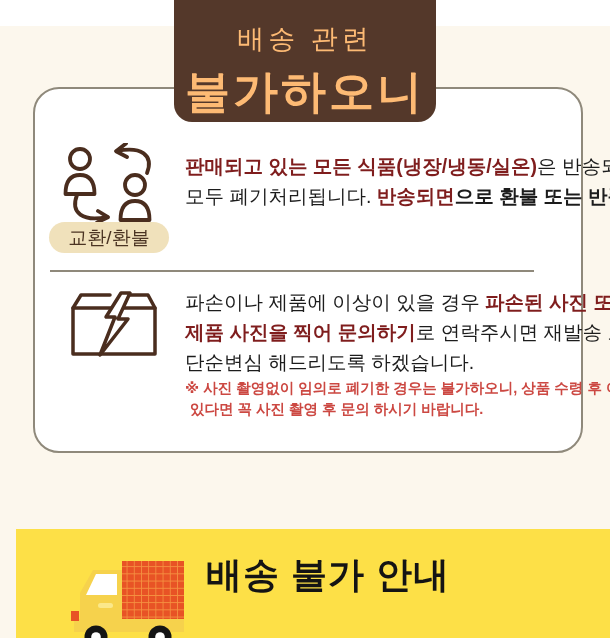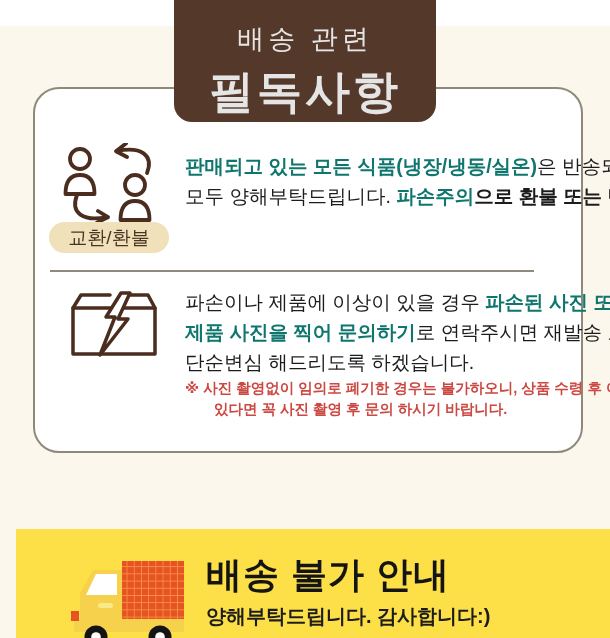--- a/index.html
+++ b/index.html
@@ -7,21 +7,21 @@
     position:relative;width:610px;height:638px;overflow:hidden;
     background:#FCF7ED;
     font-family:"Liberation Sans","DejaVu Sans",sans-serif;
     -webkit-font-smoothing:antialiased;
   }
   .top-strip{position:absolute;left:0;top:0;width:610px;height:26px;background:#FFFFFF;}
   
   .header-box{
     position:absolute;left:174px;top:0;width:262px;height:122px;
     background:#54382A;border-radius:0 0 18px 18px;z-index:3;
-    display:flex;flex-direction:column;align-items:center;color:#e5e5e5;
+    display:flex;flex-direction:column;align-items:center;color:#fdba74;
   }
   .header-sub{margin-top:21px;font-size:27px;font-weight:400;letter-spacing:4px;}
   .header-title{margin-top:5px;font-size:45px;font-weight:800;letter-spacing:3px;}
   
   .card{
     position:absolute;left:33px;top:87px;width:550px;height:366px;box-sizing:border-box;
     background:#FFFFFF;border:2px solid #8F897B;border-radius:26px;z-index:2;
   }
   .divider{position:absolute;left:15px;top:181px;width:484px;height:0;border-top:2px solid #8F897B;}
   .badge{
@@ -30,44 +30,44 @@
     display:flex;align-items:center;justify-content:center;
   }
   .badge1{top:133px;text-align:right;}
   .badge2{top:274px;}
   .icon1{position:absolute;left:20px;top:54px;}
   .icon2{position:absolute;left:30px;top:202px;}
   .body-text{position:absolute;font-size:19.5px;line-height:30px;color:#1C1C1C;}
   .text1{left:150px;top:62px;width:405px;}
   .text2{left:150px;top:198px;width:405px;}
   .tline{white-space:nowrap;}
-  .rb{color:#0f766e;font-weight:700;text-align:center;}
+  .rb{color:#7f1d1d;font-weight:700;text-align:center;}
   .b{font-weight:700;}
   .note{
     position:absolute;left:150px;top:289px;width:405px;
     font-size:14.5px;line-height:21px;font-weight:700;color:#CC4842;
   }
-  .note-l2{margin-left:29px;}
+  .note-l2{margin-left:5px;}
   
   .band{position:absolute;left:16px;top:493px;width:610px;height:145px;background:#fde047;margin-top:36px;}
   .truck{position:absolute;left:53px;top:30px;}
   .band-text{position:absolute;left:190px;top:22px;}
   .band-title{font-size:36px;font-weight:800;color:#141414;letter-spacing:1px;}
   .band-red{margin-top:10px;font-size:20px;font-weight:700;color:#E8261D;white-space:nowrap;}
   .band-black{margin-top:3px;font-size:20px;font-weight:700;color:#1C1C1C;white-space:nowrap;}
 </style>
 </head>
 <body>
 
 <div class="page">
   <div class="top-strip"></div>
 
   <div class="header-box">
     <div class="header-sub">배송 관련</div>
-    <div class="header-title">필독사항</div>
+    <div class="header-title">불가하오니</div>
   </div>
 
   <div class="card">
 
     <svg class="icon1" width="114" height="80" viewBox="0 0 114 80" fill="none">
       <g stroke="#4A2D1E" stroke-width="3.8" stroke-linecap="round" stroke-linejoin="round" fill="none">
         <circle cx="25" cy="16" r="10"></circle>
         <path d="M10.5 51 q0 -19 14.5 -19 q14.5 0 14.5 19 z"></path>
         <circle cx="80" cy="42" r="10"></circle>
         <path d="M65.5 77 q0 -19 14.5 -19 q14.5 0 14.5 19 z"></path>
@@ -75,21 +75,21 @@
         <path d="M71 0.5 L61 8.2 L72 14"></path>
         <path d="M22 52 C15 70 28 79 52 74"></path>
         <path d="M43 68 L53 74.2 L42 79.5"></path>
       </g>
     </svg>
     <div class="badge badge1">
       <span>교환/환불</span>
     </div>
     <div class="body-text text1">
       <div class="tline"><span class="rb">판매되고 있는 모든 식품(냉장/냉동/실온)</span><span>은 반송되면</span></div>
-      <div class="tline"><span>모두 양해부탁드립니다. </span><span class="rb">파손주의</span><span class="b">으로 환불 또는 반품이</span></div>
+      <div class="tline"><span>모두 폐기처리됩니다. </span><span class="rb">반송되면</span><span class="b">으로 환불 또는 반품이</span></div>
     </div>
 
     <div class="divider"></div>
 
     <svg class="icon2" width="98" height="70" viewBox="0 0 96 70" fill="none">
       <g stroke="#4A2D1E" stroke-width="3.5" stroke-linecap="round" stroke-linejoin="round">
         <path d="M7 17 L15 4 L44 4" fill="none"></path>
         <path d="M56 4 L82 4 L89 17" fill="none"></path>
         <rect x="7" y="17" width="82" height="46" fill="#FFFFFF"></rect>
         <polygon points="55,2 40,26 49,26 34,64 62,28 52,28 64,2" fill="#FFFFFF"></polygon>
@@ -120,16 +120,15 @@
       <polygon points="17,36 27,15 48,15 48,36" fill="#FFFFFF"></polygon>
       <rect x="29" y="44" width="15" height="5" rx="2.5" fill="#FBE88A"></rect>
       <rect x="2" y="52" width="8" height="10" fill="#E85325"></rect>
       <circle cx="27" cy="78" r="11.5" fill="#141414"></circle>
       <circle cx="27" cy="78" r="4.8" fill="#FFFFFF"></circle>
       <circle cx="91" cy="78" r="11.5" fill="#141414"></circle>
       <circle cx="91" cy="78" r="4.8" fill="#FFFFFF"></circle>
     </svg>
     <div class="band-text">
       <div class="band-title">배송 불가 안내</div>
-      <div class="band-black">양해부탁드립니다. 감사합니다:)</div>
     </div>
   </div>
 </div>
 
 </body></html>

